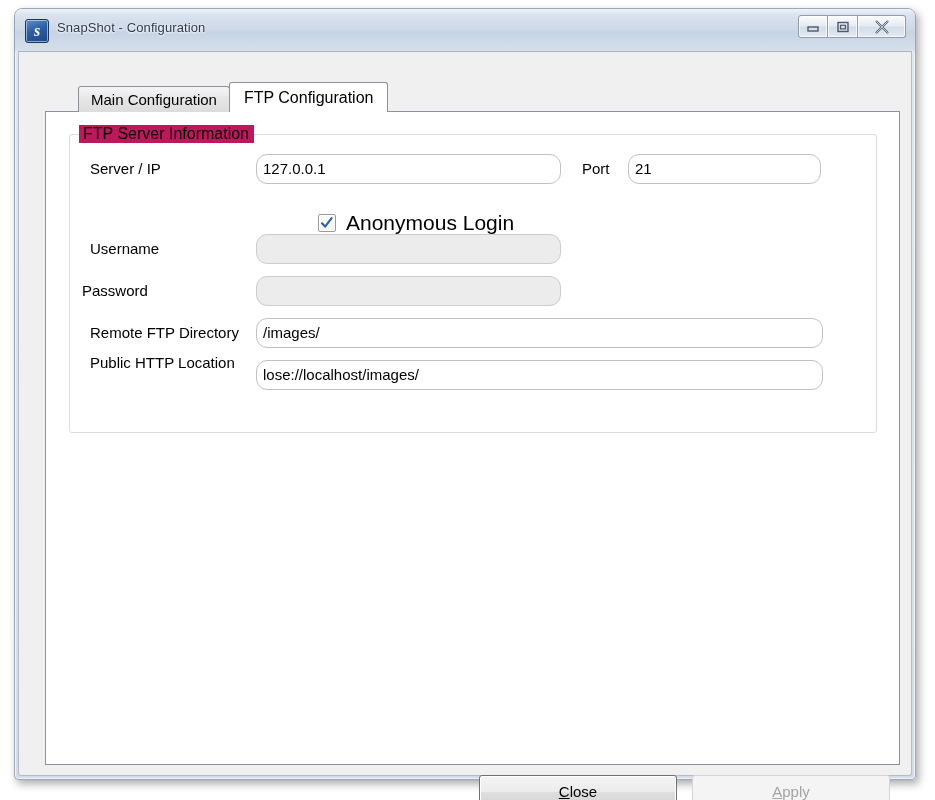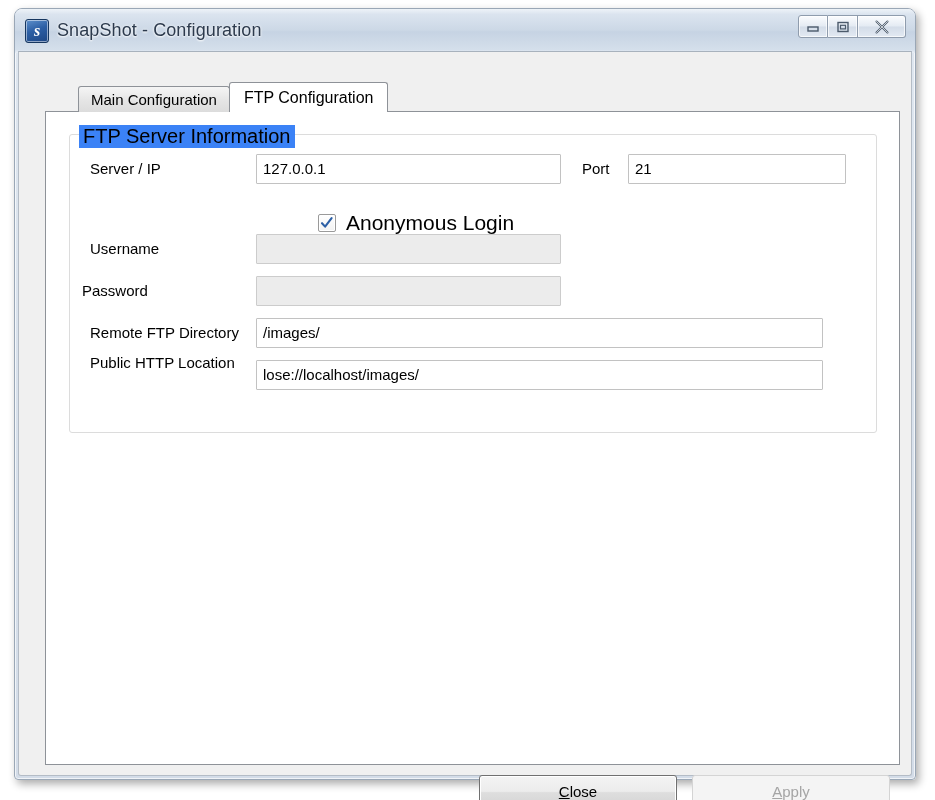--- a/index.html
+++ b/index.html
@@ -71,21 +71,21 @@
     font-weight: bold;
     font-size: 16px;
     line-height: 22px;
     text-align: center;
     box-sizing: border-box;
   }
   #title-text {
     position: absolute;
     left: 42px;
     top: 11px;
-    font-size: 18px;
+    font-size: 13px;
     color: #2c3a4d;
     letter-spacing: 0.1px;
     text-shadow: 0 1px 2px rgba(255,255,255,0.9), 0 0 3px rgba(255,255,255,0.85);
     white-space: nowrap;
   }
 
   
   #window-buttons {
     position: absolute;
     right: 9px;
@@ -185,23 +185,23 @@
     width: 808px;
     height: 299px;
     border: 1px solid #dcdcdc;
     border-radius: 3px;
     box-sizing: border-box;
   }
   #groupbox-label {
     position: absolute;
     left: 9px;
     top: -10px;
-    background: #3b82f6;
+    background: #be185d;
     padding: 0 5px 0 4px;
-    font-size: 20px;
+    font-size: 16px;
     color: #000000;
     white-space: nowrap;
   }
   .flabel {
     position: absolute;
     font-size: 15px;
     color: #000000;
     white-space: nowrap;
     line-height: 30px;
   }
@@ -209,21 +209,21 @@
     position: absolute;
     height: 30px;
     border: 1px solid #c2c2c2;
     background: #ffffff;
     box-sizing: border-box;
     font-family: "Liberation Sans", sans-serif;
     font-size: 15px;
     color: #000000;
     padding: 0 6px;
     line-height: 28px;
-    border-radius: 1px;
+    border-radius: 11px;
     overflow: hidden;
     white-space: nowrap;
   }
   .tinput.disabled {
     background: #ececec;
     border-color: #cccccc;
     color: #8a8a8a;
   }
 
   
@@ -335,21 +335,21 @@
 
       <div id="tabpage">
 
         <div id="groupbox">
           <div id="groupbox-label">FTP Server Information</div>
 
           <div class="flabel" style="left:20px; top:19px;">Server / IP</div>
           <div class="tinput" style="left:186px; top:19px; width:305px;">127.0.0.1</div>
 
           <div class="flabel" style="left:512px; top:19px;">Port</div>
-          <div class="tinput" style="left:558px; top:19px; width:218px;">21</div>
+          <div class="tinput" style="left:558px; top:19px; width:193px;">21</div>
 
           <div id="cb-row">
             <div id="cb-box">
               <span>
                 <svg width="14" height="14" viewBox="0 0 14 14">
                   <path d="M2 7.2 L5.1 10.6 L11.6 2.2" stroke="#2c5fa5" stroke-width="2.1" fill="none" stroke-linecap="round" stroke-linejoin="round"></path>
                 </svg>
               </span>
             </div>
             <div id="cb-label">Anonymous Login</div>

